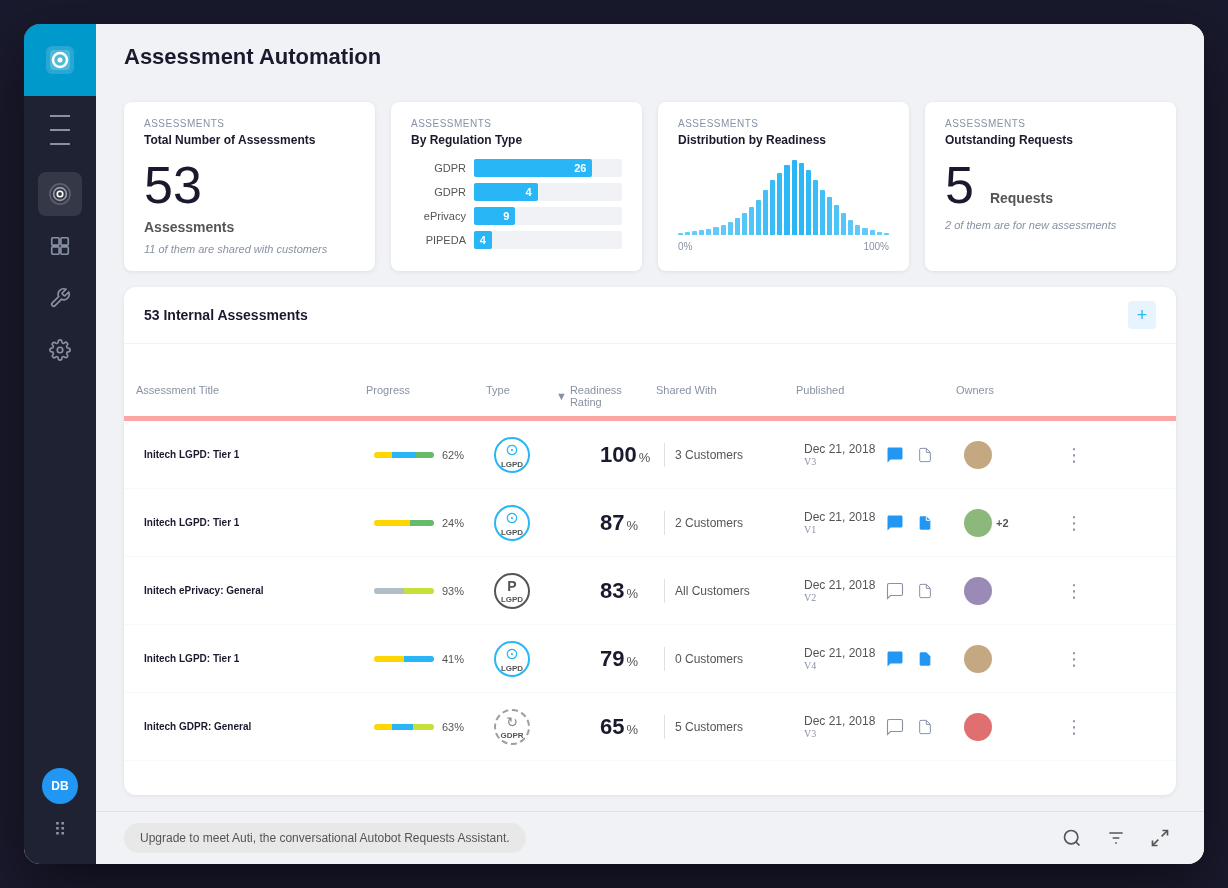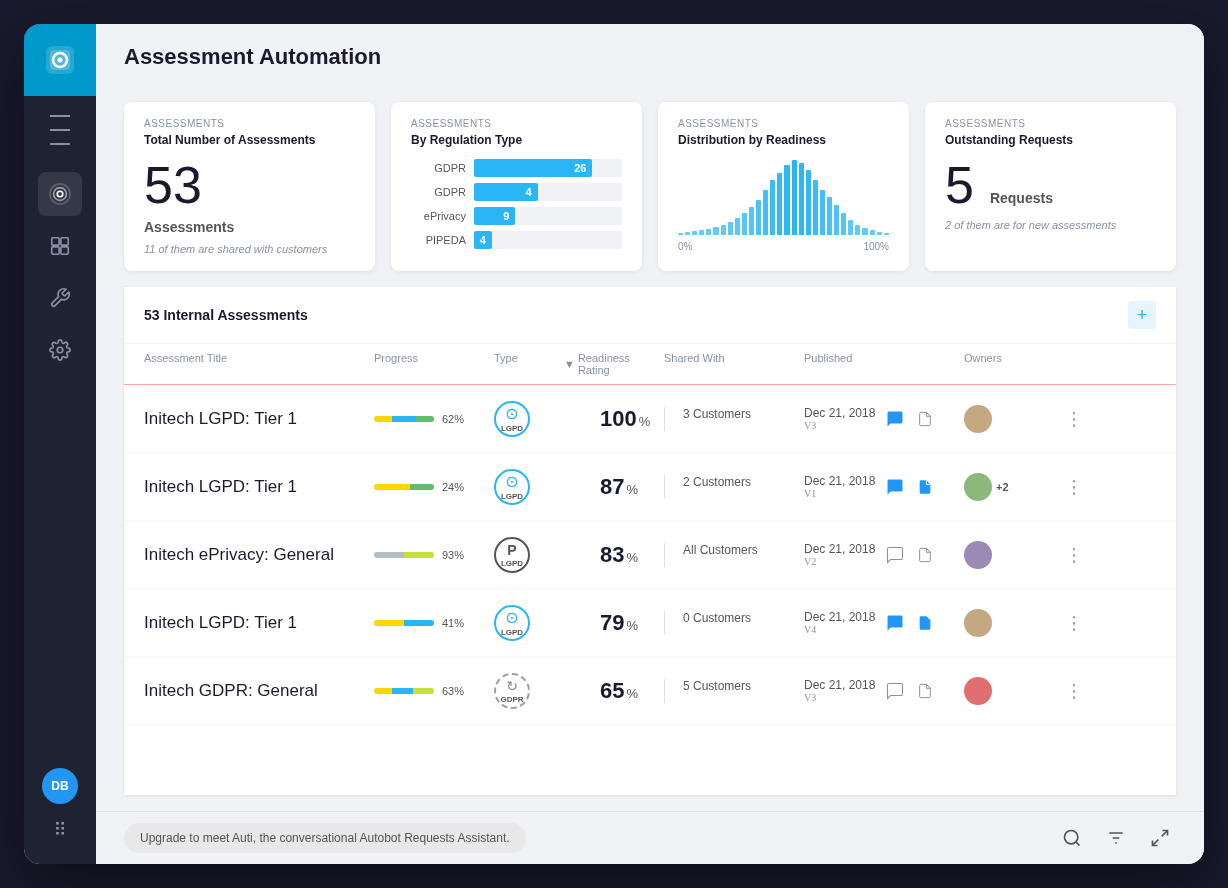--- a/index.html
+++ b/index.html
@@ -45,33 +45,33 @@
     .bar-track { flex: 1; height: 18px; background: #f0f2f5; border-radius: 2px; position: relative; }
     .bar-fill { height: 100%; background: #29b6f6; border-radius: 2px; display: flex; align-items: center; justify-content: flex-end; padding-right: 6px; }
     .bar-value { font-size: 11px; color: #fff; font-weight: 600; }
 
     
     .dist-chart { height: 80px; display: flex; align-items: flex-end; gap: 2px; padding-bottom: 4px; }
     .dist-bar { flex: 1; background: #29b6f6; border-radius: 1px 1px 0 0; }
     .dist-axis { display: flex; justify-content: space-between; font-size: 10px; color: #8892a4; margin-top: 2px; }
 
     
-    .table-section { flex: 1; background: #fff; margin: 0 28px 16px; border-radius: 0; box-shadow: 0 1px 4px rgba(0,0,0,0.08); overflow: hidden; display: flex; flex-direction: column; }
+    .table-section { flex: 1; background: #fff; margin: 0 28px 16px; border-radius: 12px; box-shadow: 0 1px 4px rgba(0,0,0,0.08); overflow: hidden; display: flex; flex-direction: column; }
     .table-header { display: flex; align-items: center; justify-content: space-between; padding: 14px 20px; border-bottom: 1px solid #f0f2f5; flex-shrink: 0; }
     .table-title { font-size: 14px; font-weight: 600; color: #1a1a2e; }
     .add-btn { width: 28px; height: 28px; background: #e8f4fd; border-radius: 4px; display: flex; align-items: center; justify-content: center; cursor: pointer; color: #29b6f6; font-size: 18px; font-weight: 300; }
 
-    .table-cols { display: grid; grid-template-columns: 230px 120px 70px 100px 140px 160px 80px 60px; padding: 8px 20px; border-bottom: 1px solid #fca5a5; flex-shrink: 0; }
+    .table-cols { display: grid; grid-template-columns: 230px 120px 70px 100px 140px 160px 80px 60px; padding: 8px 12px; border-bottom: 5px solid #fca5a5; flex-shrink: 0; margin-top: 32px; }
     .col-header { font-size: 11px; color: #8892a4; font-weight: 500; }
     .col-header.sortable { display: flex; align-items: center; gap: 3px; cursor: pointer; }
 
     .table-body { flex: 1; overflow-y: auto; }
     .table-row-item { display: grid; grid-template-columns: 230px 120px 70px 100px 140px 160px 80px 60px; padding: 0 20px; border-bottom: 1px solid #f8f9fa; align-items: center; min-height: 68px; }
 
-    .row-title { font-size: 17px; color: #1a1a2e; font-weight: 400; }
+    .row-title { font-size: 10px; color: #1a1a2e; font-weight: 700; }
 
     
     .progress-cell { display: flex; align-items: center; gap: 8px; }
     .progress-track { width: 60px; height: 6px; background: #f0f2f5; border-radius: 3px; position: relative; overflow: hidden; }
     .progress-segments { display: flex; height: 100%; }
     .progress-text { font-size: 11px; color: #555; }
 
     
     .type-badge { width: 36px; height: 36px; border-radius: 50%; border: 2px solid #29b6f6; display: flex; align-items: center; justify-content: center; flex-direction: column; }
     .type-badge.lgpd { border-color: #29b6f6; }
@@ -79,21 +79,21 @@
     .type-badge.eprivacy { border-color: #555; }
     .type-badge-text { font-size: 8px; color: #555; font-weight: 700; margin-top: 1px; }
     .type-icon { font-size: 14px; }
 
     
     .readiness-cell { display: flex; align-items: baseline; gap: 2px; }
     .readiness-big { font-size: 22px; font-weight: 700; color: #1a1a2e; margin-left: 36px; }
     .readiness-pct { font-size: 13px; color: #555; }
 
     
-    .shared-cell { display: flex; align-items: flex-start; gap: 18px; }
+    .shared-cell { display: flex; align-items: center; gap: 10px; }
     .shared-divider { width: 1px; height: 24px; background: #e0e0e0; }
     .shared-text { font-size: 12px; color: #555; }
 
     
     .published-cell { display: flex; align-items: center; gap: 8px; }
     .published-info { display: flex; flex-direction: column; }
     .published-date { font-size: 12px; color: #555; }
     .published-version { font-size: 10px; color: #8892a4; font-family: Liberation Serif, serif; }
     .action-icons { display: flex; gap: 6px; align-items: center; }
     .action-icon { width: 24px; height: 24px; display: flex; align-items: center; justify-content: center; color: #8892a4; cursor: pointer; }

